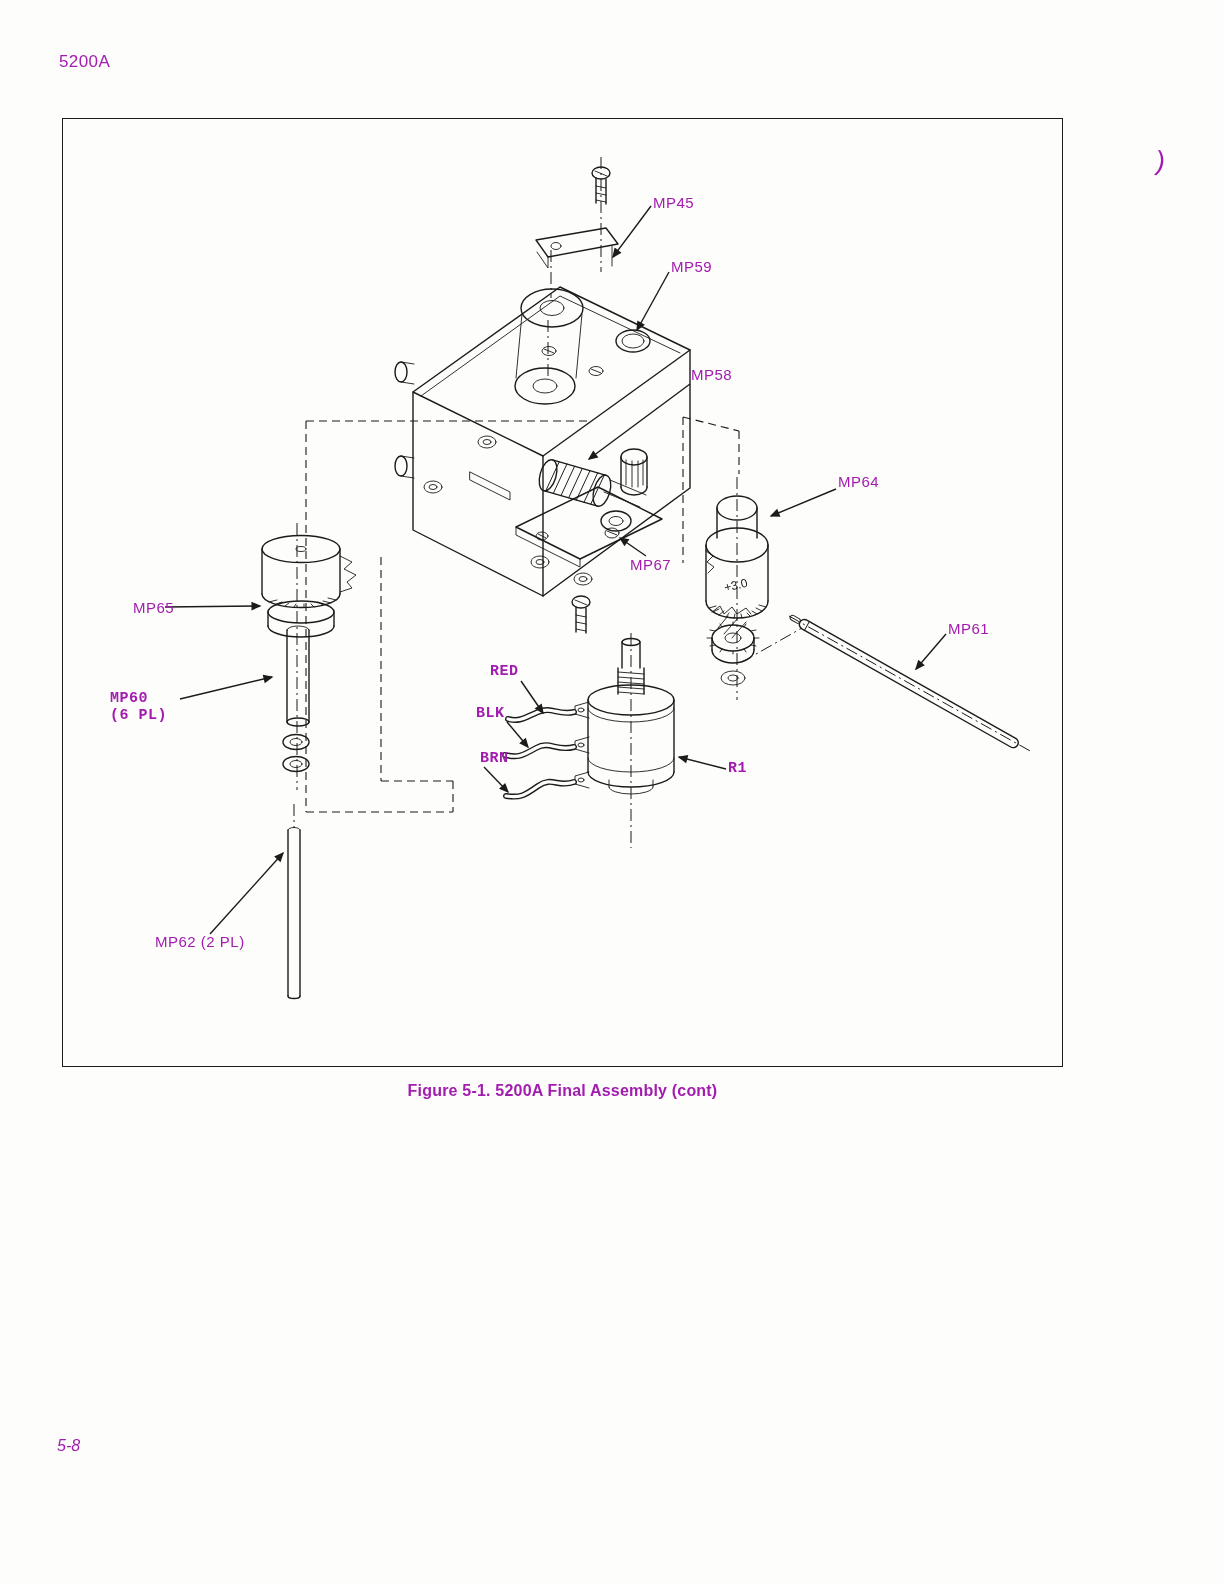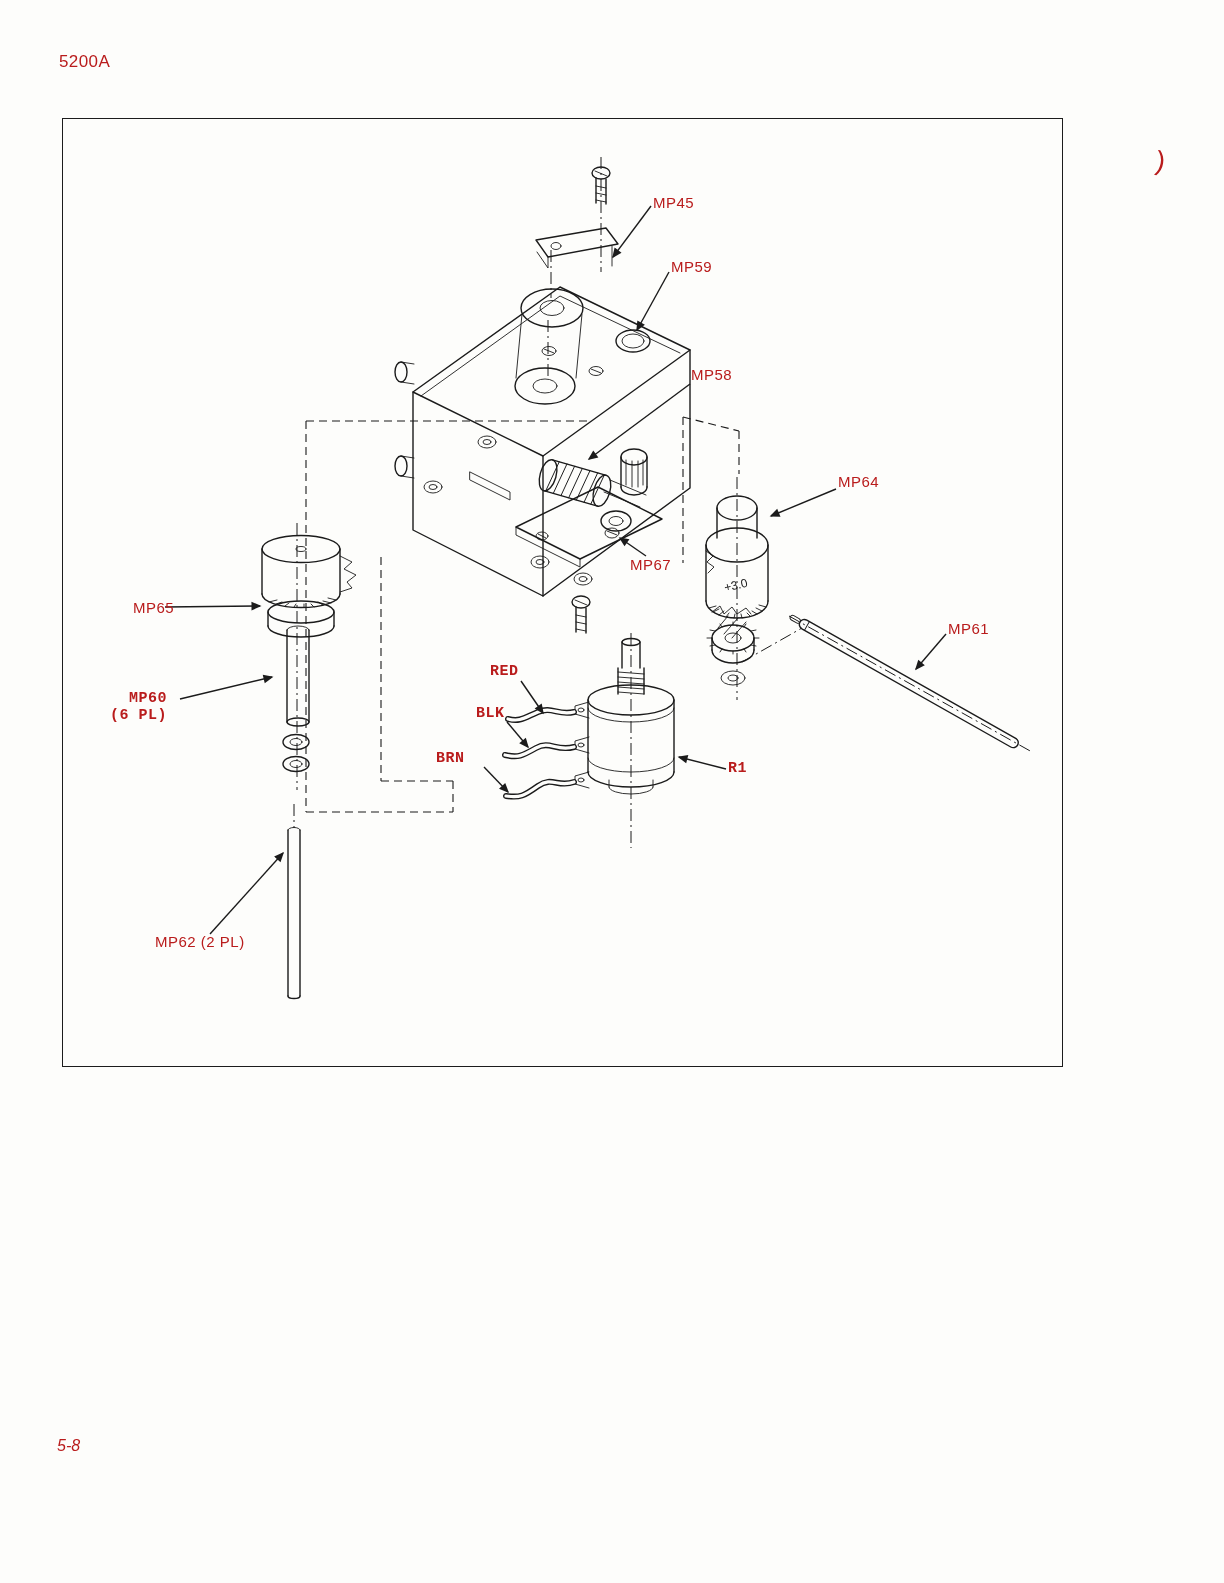--- a/index.html
+++ b/index.html
@@ -1,24 +1,24 @@
 <!DOCTYPE html>
 <html><head>
 <meta charset="utf-8">
 <style>
   * { margin:0; padding:0; box-sizing:border-box; }
   html,body { background:#e9e9e7; }
   body { font-family:"Liberation Sans", sans-serif; }
-  .page { position:relative; width:1224px; height:1583px; background:#fdfdfb; color:#b91c1c; overflow:hidden; margin:0 auto; }
+  .page { position:relative; width:1224px; height:1583px; background:#fdfdfb; color:#a21caf; overflow:hidden; margin:0 auto; }
   .hdr { position:absolute; left:59px; top:52px; font-size:17px; letter-spacing:.4px; z-index:3; }
   .figure-box { position:absolute; left:62px; top:118px; width:1001px; height:949px; border:1.7px solid #1c1c1c; z-index:0; }
   svg.diagram { position:absolute; left:0; top:0; width:1224px; height:1583px; z-index:1; }
   .note { position:absolute; left:118px; top:154px; font-size:15px; display:flex; gap:24px; z-index:2; }
   .note .note-lines { line-height:1.72; letter-spacing:.2px; }
-  .lbl { position:absolute; font-size:15px; white-space:nowrap; letter-spacing:.5px; z-index:2;text-align:right; }
+  .lbl { position:absolute; font-size:15px; white-space:nowrap; letter-spacing:.5px; z-index:2; }
   .b { font-weight:bold;font-family:Liberation Mono, monospace; }
   .caption { position:absolute; left:62px; top:1082px; width:1001px; text-align:center; font-weight:bold; font-size:16px; letter-spacing:.2px; z-index:2; }
   .pgnum { position:absolute; left:57px; top:1437px; font-size:16px; z-index:2;font-style:italic; }
   .stray { position:absolute; left:1156px; top:146px; font-size:27px; transform:rotate(9deg); z-index:2; }
   
   .ln { fill:none; stroke:#1b1b1b; stroke-width:1.4; stroke-linecap:round; stroke-linejoin:round; }
   .tn { fill:none; stroke:#1b1b1b; stroke-width:.9; stroke-linecap:round; }
   .dash { fill:none; stroke:#1b1b1b; stroke-width:1.1; stroke-dasharray:8 5; }
   .cl { fill:none; stroke:#1b1b1b; stroke-width:1; stroke-dasharray:12 4 2 4; }
   .leader { fill:none; stroke:#1b1b1b; stroke-width:1.4; marker-end:url(#arrh); }
@@ -257,18 +257,19 @@
   <div class="lbl" style="left:838px;top:473px">MP64</div>
   <div class="lbl" style="left:630px;top:556px">MP67</div>
   <div class="lbl" style="left:133px;top:599px">MP65</div>
   <div class="lbl b" style="left:110px;top:690px">
     <div>MP60</div>
     <div>(6 PL)</div>
   </div>
   <div class="lbl" style="left:948px;top:620px">MP61</div>
   <div class="lbl b" style="left:490px;top:663px">RED</div>
   <div class="lbl b" style="left:476px;top:705px">BLK</div>
-  <div class="lbl b" style="left:436px;top:750px">BRN</div>
+  <div class="lbl b" style="left:480px;top:750px">BRN</div>
   <div class="lbl b" style="left:728px;top:760px">R1</div>
   <div class="lbl" style="left:155px;top:933px">MP62 (2 PL)</div>
 
+  <div class="caption">Figure 5-1. 5200A Final Assembly (cont)</div>
   <div class="pgnum">5-8</div>
 </div>
 
 </body></html>

